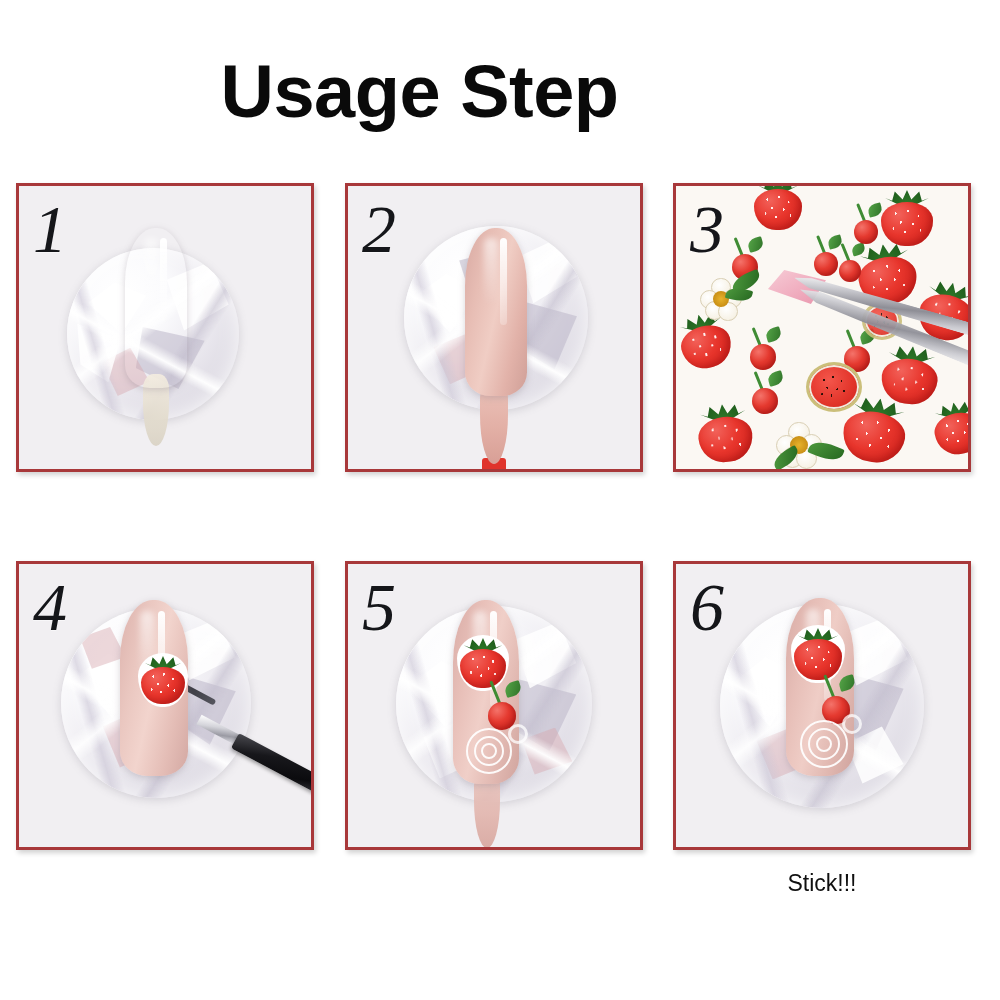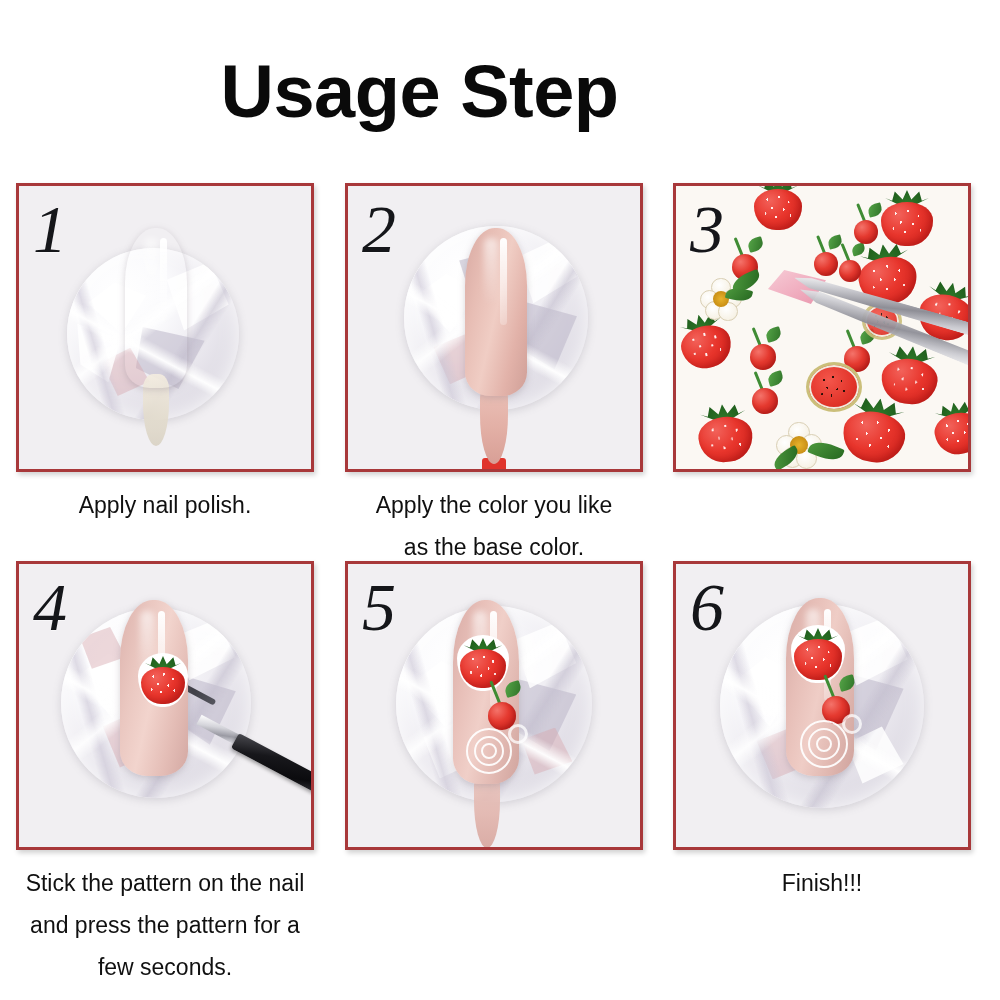--- a/index.html
+++ b/index.html
@@ -334,21 +334,20 @@
           </div>
           <div class="nail" style="left:106px; top:42px; width:62px; height:160px;">
             <div class="nail-plate" style="background:linear-gradient(103deg,#efe7d4 0%,#f8f3e6 30%,#fdfbf3 52%,# efe6d2 74%,#e7ddc6 100%);"></div>
             <div class="nail-shine soft"></div>
             <div class="nail-shine"></div>
           </div>
           <div class="nail-tip" style="left:124px; top:188px; width:26px; height:72px; background:linear-gradient(180deg,#f3ece0,#e3dccd 60%,#d9d2c4 100%); opacity:0.92;"></div>
         </div>
         <div class="step-number">1</div>
       </div>
-      <div class="caption">Apply nail polish.</div>
     </div>
 
     <div class="step-cell col-2">
       <div class="photo-frame">
         <div class="photo-inner">
           <div class="crystal" style="left:56px; top:40px; width:184px; height:184px;">
             <div class="facet" style="left:6%; top:26%; width:34%; height:32%; clip-path:polygon(0 38%,50% 0,100% 30%,56% 100%);"></div>
             <div class="facet dark" style="left:58%; top:40%; width:36%; height:38%; clip-path:polygon(8% 0,100% 24%,66% 100%,0 62%);"></div>
             <div class="facet pink" style="left:16%; top:58%; width:30%; height:28%; clip-path:polygon(0 28%,64% 0,100% 66%,30% 100%);"></div>
             <div class="facet" style="left:62%; top:6%; width:32%; height:36%; clip-path:polygon(0 30%,72% 0,100% 60%,26% 100%);"></div>
@@ -357,22 +356,20 @@
           <div class="nail" style="left:117px; top:42px; width:62px; height:168px;">
             <div class="nail-plate" style="background:linear-gradient(103deg,#d8a9a2 0%,#e7bdb4 26%,#f0cdc4 50%,#e2b2a9 76%,#cf9f97 100%);"></div>
             <div class="nail-shine soft"></div>
             <div class="nail-shine"></div>
           </div>
           <div class="nail-tip" style="left:132px; top:196px; width:28px; height:82px; background:linear-gradient(180deg,#ecc3ba,#e3b0a6 55%,#d89f96 100%);"></div>
           <div style="position:absolute; left:134px; top:272px; width:24px; height:14px; background:#e0342c; border-radius:3px;"></div>
         </div>
         <div class="step-number">2</div>
       </div>
-      <div class="caption">Apply the color you like
-as the base color.</div>
     </div>
 
     <div class="step-cell col-3">
       <div class="photo-frame">
         <div class="photo-inner">
           <div class="sticker-sheet">
 
             <div class="berry" style="left:78px; top:-8px; width:48px; height:52px;">
               <div class="berry-leaf"></div>
                 <div class="berry-body"></div>
@@ -503,23 +500,20 @@
               <div class="berry-leaf"></div>
                 <div class="berry-body"></div>
             </div>
           </div>
           <div class="brush-tip" style="left:148px; top:136px; width:48px; height:6px; transform:rotate(28deg);"></div>
           <div class="brush-ferrule" style="left:180px; top:150px; width:44px; height:11px; transform:rotate(28deg);"></div>
           <div class="brush-handle" style="left:216px; top:168px; width:110px; height:17px; transform:rotate(28deg);"></div>
         </div>
         <div class="step-number">4</div>
       </div>
-      <div class="caption">Stick the pattern on the nail
-and press the pattern for a
-few seconds.</div>
     </div>
 
     <div class="step-cell col-2">
       <div class="photo-frame">
         <div class="photo-inner">
           <div class="crystal" style="left:48px; top:42px; width:196px; height:196px;">
             <div class="facet" style="left:6%; top:28%; width:36%; height:34%; clip-path:polygon(0 38%,48% 0,100% 28%,54% 100%);"></div>
             <div class="facet dark" style="left:54%; top:36%; width:38%; height:38%; clip-path:polygon(8% 0,100% 24%,64% 100%,0 62%);"></div>
             <div class="facet" style="left:60%; top:8%; width:32%; height:34%; clip-path:polygon(0 28%,72% 0,100% 62%,26% 100%);"></div>
             <div class="facet pink" style="left:64%; top:62%; width:26%; height:24%; clip-path:polygon(0 26%,66% 0,100% 72%,26% 100%);"></div>
@@ -583,16 +577,16 @@
           </div>
           <div class="swirl" style="left:124px; top:156px; width:48px; height:48px;">
             <div class="swirl-ring" style="inset:0;"></div>
             <div class="swirl-ring" style="inset:8px;"></div>
             <div class="swirl-ring" style="inset:16px;"></div>
           </div>
           <div class="dot-ring" style="left:166px; top:150px; width:20px; height:20px;"></div>
         </div>
         <div class="step-number">6</div>
       </div>
-      <div class="caption">Finish!!!</div>
+      <div class="caption">Stick!!!</div>
     </div>
   </div>
 </div>
 
 </body></html>

